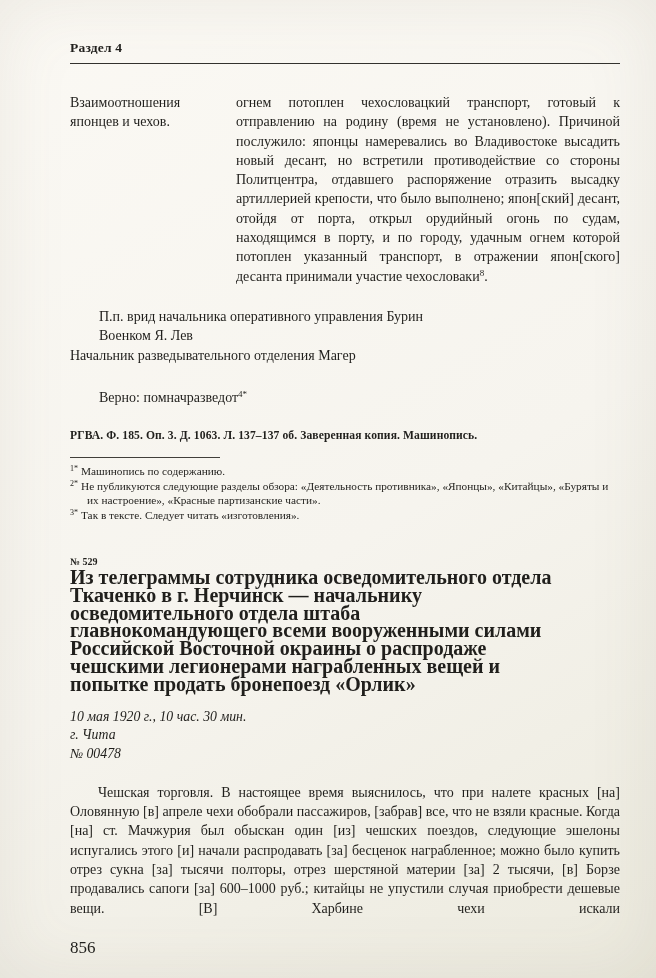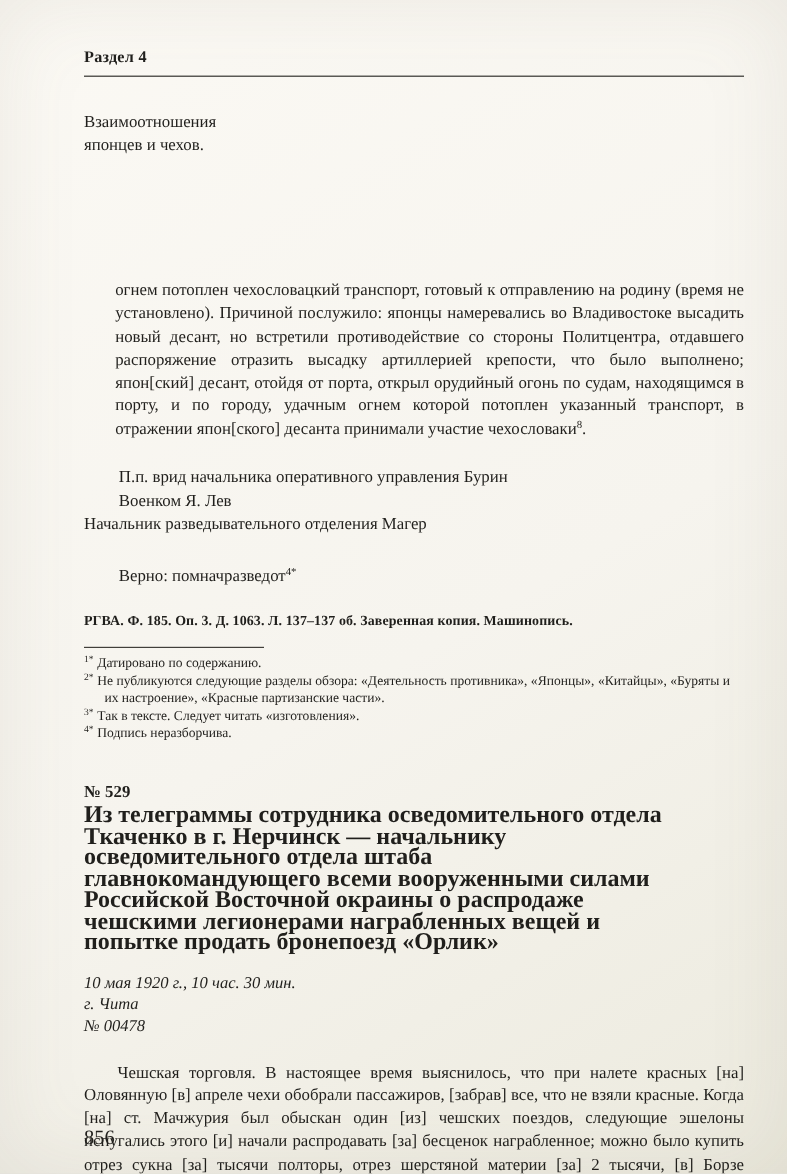--- a/index.html
+++ b/index.html
@@ -17,21 +17,21 @@
     background: linear-gradient(150deg, #fbf9f4 0%, #f6f4ee 55%, #ecead f 100%);
     background: linear-gradient(150deg, #fbf9f4 0%, #f6f4ee 55%, #eceade 100%);
     box-shadow: inset 0 0 70px rgba(110, 100, 80, 0.10);
   }
   .section-header {
     font-weight: bold; font-size: 13.5px; letter-spacing: 0.2px;
     padding-bottom: 7px;
   }
   .header-rule { border-top: 1.3px solid #33322e; margin-bottom: 29px; }
 
-  .doc-row { display: flex; flex-direction: column; }
+  .doc-row { display: flex; }
   .margin-note {
     flex: 0 0 140px; width: 140px;
     font-size: 14px; line-height: 19px;
   }
   .doc-body-cont {
     flex: 1; margin-left: 26px;
     font-size: 14px; line-height: 19.3px;
     text-align: justify;
     hyphens: auto; -webkit-hyphens: auto;
   }
@@ -45,21 +45,21 @@
     margin-top: 21px;
     font-weight: bold; font-size: 11.6px; letter-spacing: 0.1px;
   }
 
   .fn-rule { margin-top: 15px; width: 150px; border-top: 1px solid #413f3a; }
   .footnotes { margin-top: 6px; font-size: 11.3px; line-height: 14.6px; }
   .footnote { padding-left: 17px; text-indent: -17px; }
   .footnote sup { font-size: 8px; line-height: 0; vertical-align: 4px; }
   .footnote .fn-text { margin-left: 3px; }
 
-  .doc-number { margin-top: 34px; font-weight: bold; font-size: 14px; }
+  .doc-number { margin-top: 34px; font-weight: bold; font-size: 10px; }
   .doc-title {
     margin-top: 2px; max-width: 482px;
     font-weight: bold; font-size: 20px; line-height: 17.7px;
     text-align: left;
   }
   .datelines { margin-top: 15px; font-style: italic; font-size: 13.8px; line-height: 18.2px; }
 
   .body-par {
     margin: 20px 0 0 0;
     font-size: 14px; line-height: 19.3px;
@@ -93,24 +93,23 @@
     </div>
     <div>Начальник разведывательного отделения Магер</div>
     <div class="verno"><span>Верно: помначразведот</span><sup class="fnref">4*</sup></div>
   </div>
 
   <div class="archive">РГВА. Ф. 185. Оп. 3. Д. 1063. Л. 137–137 об. Заверенная копия. Машинопись.</div>
 
   <div class="fn-rule"></div>
 
   <div class="footnotes">
-    <div class="footnote"><sup>1*</sup><span class="fn-text">Датировано по содержанию.</span></div>
+    <div class="footnote"><sup>1*</sup><span class="fn-text">Машинопись по содержанию.</span></div>
     <div class="footnote"><sup>2*</sup><span class="fn-text">Не публикуются следующие разделы обзора: «Деятельность противника», «Японцы», «Китайцы», «Буряты и их настроение», «Красные партизанские части».</span></div>
     <div class="footnote"><sup>3*</sup><span class="fn-text">Так в тексте. Следует читать «изготовления».</span></div>
-    <div class="footnote"><sup>4*</sup><span class="fn-text">Подпись неразборчива.</span></div>
   </div>
 
   <div>
     <div class="doc-number">№ 529</div>
     <div class="doc-title">Из телеграммы сотрудника осведомительного отдела Ткаченко в г. Нерчинск — начальнику осведомительного отдела штаба главнокомандующего всеми вооруженными силами Российской Восточной окраины о распродаже чешскими легионерами награбленных вещей и попытке продать бронепоезд «Орлик»</div>
     <div class="datelines">
       <div>10 мая 1920 г., 10 час. 30 мин.</div>
       <div>г. Чита</div>
       <div>№ 00478</div>
     </div>

